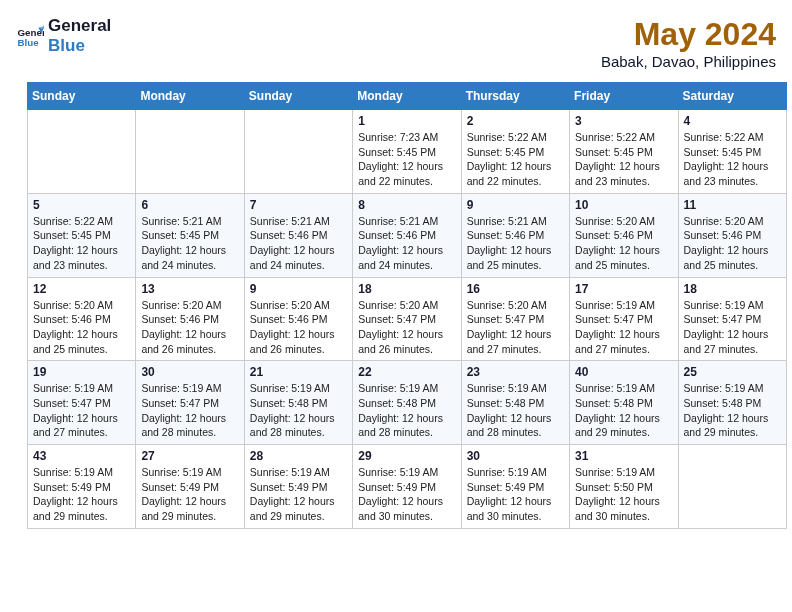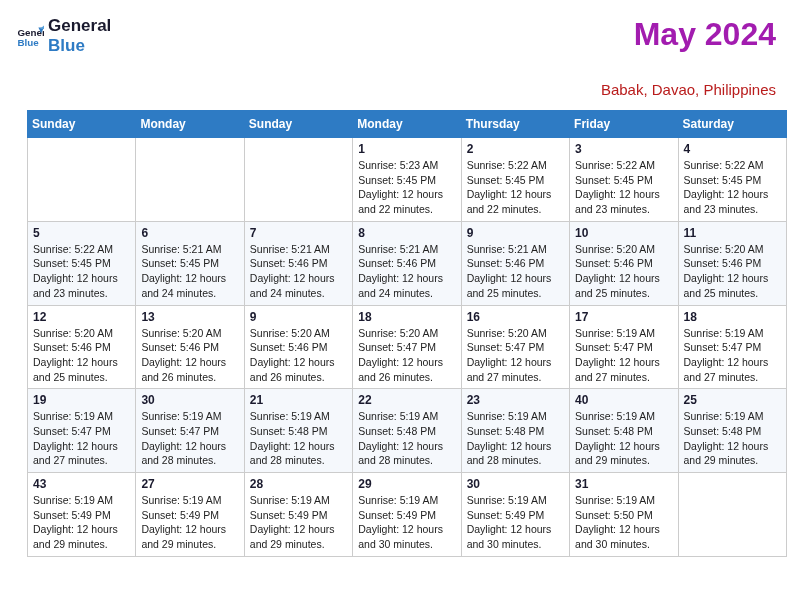--- a/index.html
+++ b/index.html
@@ -24,26 +24,25 @@
     .logo-icon {
       width: 28px;
       height: 28px;
     }
     .title-block {
       text-align: right;
     }
     .month-year {
       font-size: 32px;
       font-weight: bold;
-      color: #a21caf;
+      color: #a16207;
     }
     .location {
       font-size: 15px;
-      color: #b91c1c;
-      margin-top: 28px;
+      color: #0f172a;
     }
     .calendar {
       width: 100%;
       border-collapse: collapse;
       font-size: 11px;
       margin-left: 11px;
     }
     .calendar th {
       background: #2e7bc4;
       color: #fff;
@@ -115,21 +114,21 @@
         <th>Saturday</th>
       </tr>
   </thead>
   <tbody id="calendar-body">
   <tr>
         <td class="empty-cell"></td>
         <td class="empty-cell"></td>
         <td class="empty-cell"></td>
         <td>
           <div class="day-num">1</div>
-          <div class="day-info" style="white-space: pre-line;">Sunrise: 5:23 AM
+          <div class="day-info" style="white-space: pre-line;">Sunrise: 7:23 AM
 Sunset: 5:45 PM
 Daylight: 12 hours
 and 22 minutes.</div>
         </td>
         <td>
           <div class="day-num">2</div>
           <div class="day-info" style="white-space: pre-line;">Sunrise: 5:22 AM
 Sunset: 5:45 PM
 Daylight: 12 hours
 and 22 minutes.</div>

